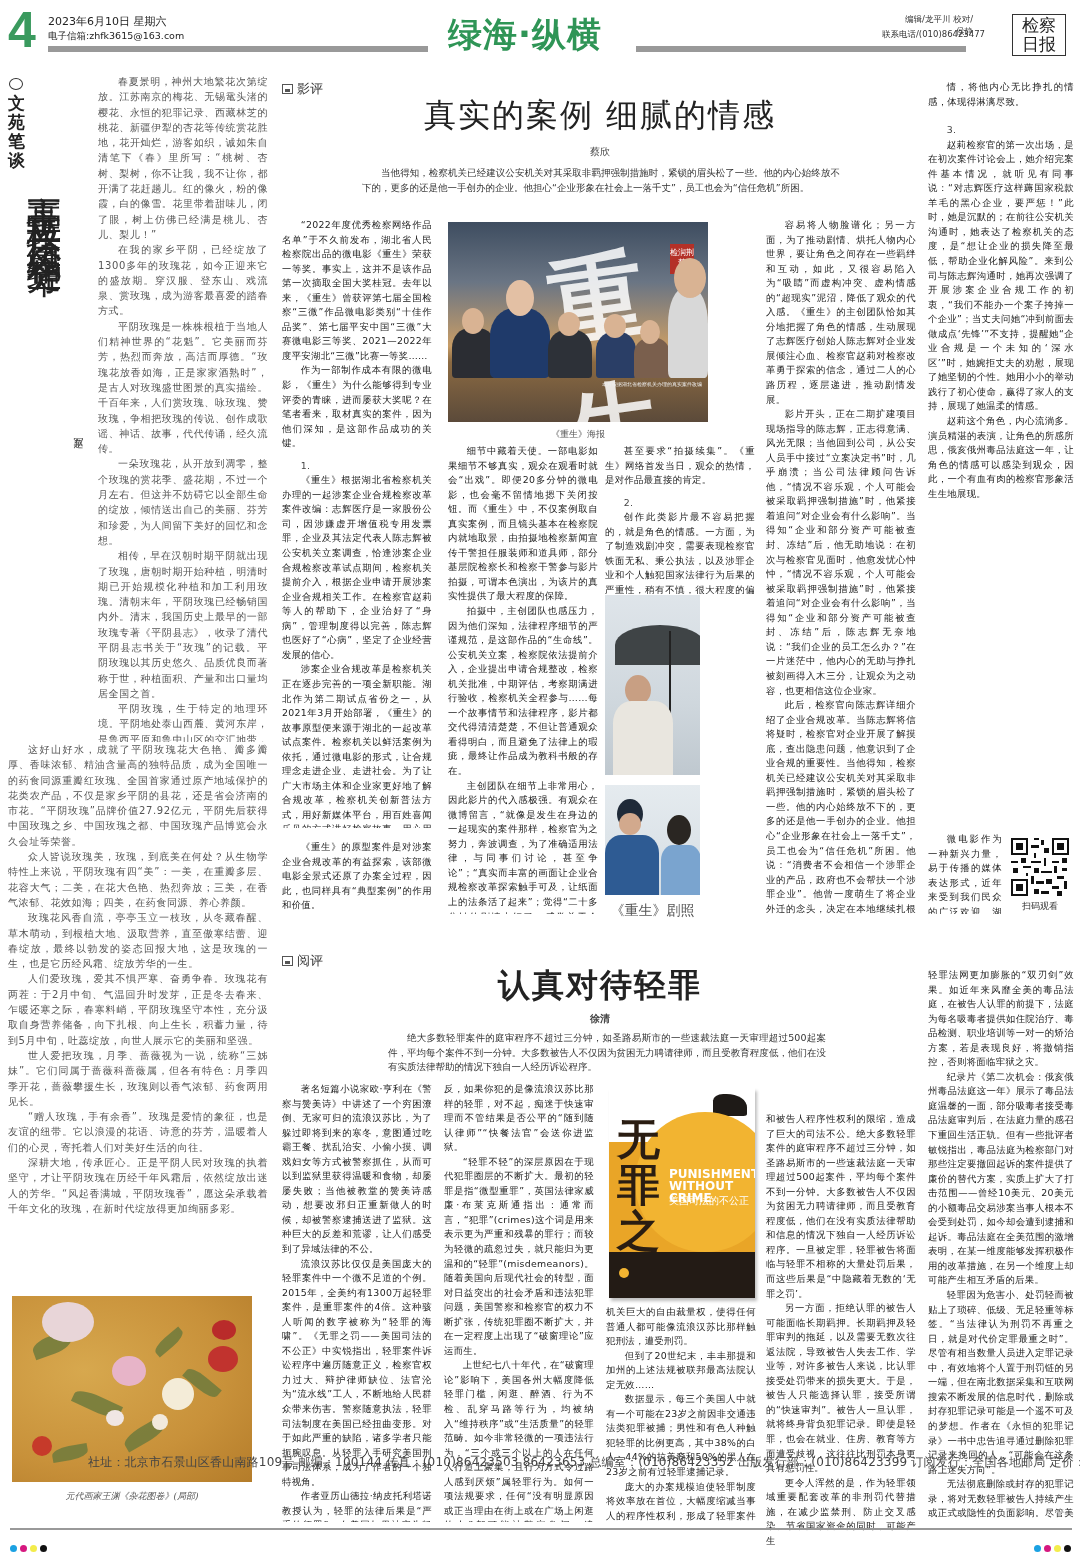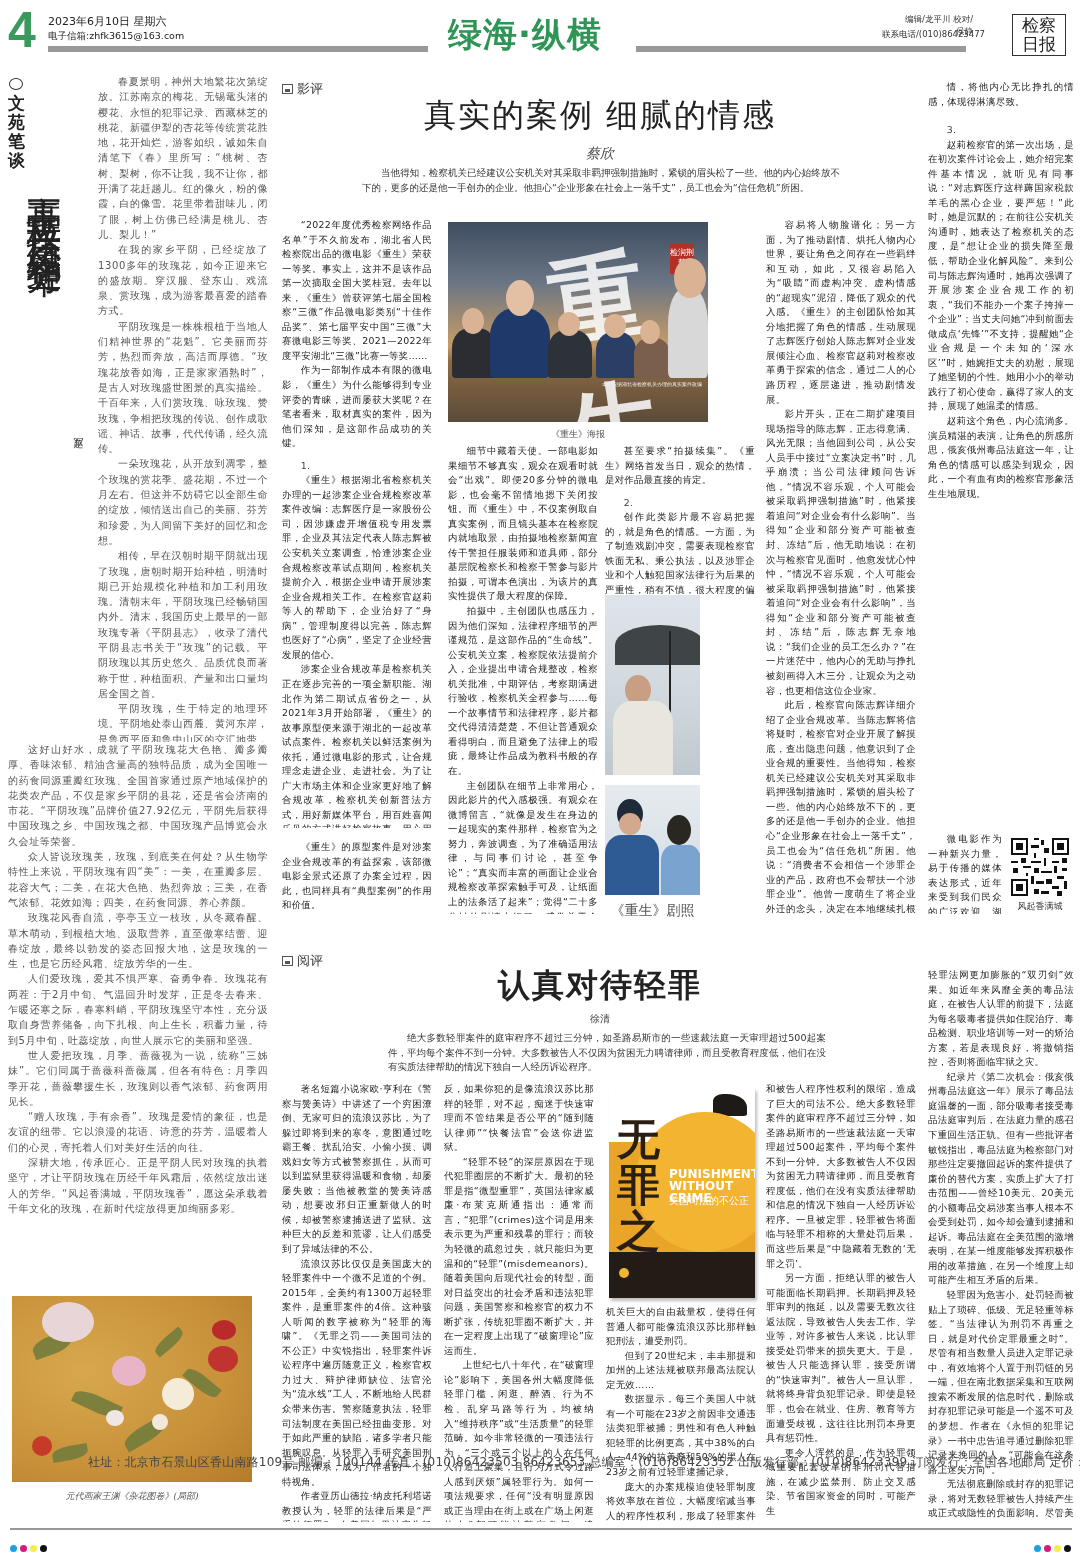--- a/index.html
+++ b/index.html
@@ -32,21 +32,21 @@
   .leaf { position: absolute; background: #6f7a3c; border-radius: 50% 0; opacity: .85; }
   .paint-caption { position: absolute; left: 12px; top: 1490px; width: 240px; text-align: center; font-size: 9px; color: #555; font-style: italic; font-family: "DejaVu Serif", serif; }
 
   
   .sec-tag { position: absolute; font-size: 13px; color: #333; }
   .sec-tag .ico { display:inline-block; width:11px; height:10px; border:1.5px solid #555; margin-right:4px; vertical-align:-1px; position: relative;}
   .sec-tag .ico:after { content:""; position:absolute; left:2px; bottom:1px; width:5px; height:3px; background:#555; }
 
   
   .a1-title { position: absolute; left: 280px; top: 94px; width: 640px; text-align: center; font-size: 32px; color: #222; letter-spacing: 2px; font-weight: normal; }
-  .a1-author { position: absolute; left: 280px; top: 145px; width: 640px; text-align: center; font-size: 14px; color: #444; font-style: italic; }
+  .a1-author { position: absolute; left: 280px; top: 145px; width: 640px; text-align: center; font-size: 10px; color: #444; }
   .a1-lead { position: absolute; left: 362px; top: 165px; width: 478px; font-size: 9.5px; line-height: 15px; color: #333; text-indent: 2em; text-align: justify; }
 
   .body-text { position: absolute; font-size: 9.4px; line-height: 14.55px; color: #222; text-align: justify; overflow: hidden; letter-spacing: 0.3px; }
   .body-text p { text-indent: 2em; }
   .body-text .num { text-indent: 2em; color: #444; margin-top: 8px; }
 
   .poster { position: absolute; left: 448px; top: 222px; width: 260px; height: 200px; overflow: hidden; background: linear-gradient(180deg, #3e4d60 0%, #6a7584 30%, #c79c66 62%, #8b6a42 70%, #5b4a3a 100%); }
   .poster-calli { position: absolute; left: 110px; top: 10px; font-family: "DejaVu Serif", serif; font-size: 96px; color: rgba(255,255,255,.85); font-weight: bold; transform: rotate(-8deg); }
   .poster-stamp { position: absolute; right: 14px; top: 22px; width: 24px; height: 30px; background: #b43027; color: #fff; font-size: 8px; line-height: 10px; text-align: center; padding-top: 4px; }
   .poster-people { position: absolute; left: 0; bottom: 44px; width: 100%; height: 96px; }
@@ -57,21 +57,21 @@
 
   .still1 { position: absolute; left: 605px; top: 595px; width: 95px; height: 180px; overflow: hidden; background: linear-gradient(180deg, #dfe5ea 0%, #cfd7dd 60%, #bfc8cf 100%); }
   .still2 { position: absolute; left: 605px; top: 785px; width: 95px; height: 110px; overflow: hidden; background: linear-gradient(180deg, #e5ebef 0%, #d5dde3 100%); }
   .still-caption { position: absolute; left: 605px; top: 902px; width: 95px; text-align: center; font-size: 14px; color: #555; }
 
   .qr { position: absolute; left: 1008px; top: 835px; width: 64px; height: 64px; background: #fff; }
   .qr-caption { position: absolute; left: 1000px; top: 900px; width: 80px; text-align: center; font-size: 9px; color: #333; }
 
   
   .a2-title { position: absolute; left: 280px; top: 964px; width: 640px; text-align: center; font-size: 32px; color: #222; letter-spacing: 2px; }
-  .a2-author { position: absolute; left: 280px; top: 1012px; width: 640px; text-align: center; font-size: 10px; color: #444; }
+  .a2-author { position: absolute; left: 280px; top: 1012px; width: 640px; text-align: center; font-size: 10px; color: #444; font-weight: bold; }
   .a2-lead { position: absolute; left: 388px; top: 1031px; width: 438px; font-size: 9.5px; line-height: 14.5px; color: #333; text-indent: 2em; text-align: justify; }
 
   .book { position: absolute; left: 609px; top: 1088px; width: 146px; height: 210px; background: #e9a527; overflow: hidden; box-shadow: 2px 3px 3px rgba(0,0,0,.25); }
   .book-top { position: absolute; left: 0; top: 0; width: 100%; height: 54px; background: #fff; }
   .book-circle { position: absolute; left: 26px; top: 24px; width: 140px; height: 140px; border-radius: 50%; background: #f2b431; }
   .book-cn { position: absolute; left: 8px; top: 28px; font-size: 43px; line-height: 46px; font-weight: bold; color: #2a1d12; width: 50px; font-family: "DejaVu Serif", serif; }
   .book-en { position: absolute; left: 60px; top: 80px; font-size: 12px; line-height: 12px; font-weight: bold; color: #fff; }
   .book-sub { position: absolute; left: 60px; top: 106px; font-size: 10px; color: #fff; }
   .book-bottom { position: absolute; left: 0; bottom: 0; width: 100%; height: 46px; background: #231b15; }
   .book-dot { position: absolute; left: 10px; top: 16px; width: 10px; height: 10px; border-radius: 50%; background: #f2b431; }
@@ -262,21 +262,21 @@
       <rect x="19" y="16" width="3" height="1"></rect>
         <rect x="22" y="18" width="1" height="3"></rect>
         <rect x="17" y="20" width="3" height="1"></rect>
         <rect x="10" y="21" width="2" height="2"></rect>
       <rect x="13" y="22" width="3" height="1"></rect>
         <rect x="19" y="22" width="2" height="2"></rect>
         <rect x="16" y="14" width="1" height="1"></rect>
         <rect x="7" y="15" width="1" height="1"></rect>
     </g>
   </svg>
-  <div class="qr-caption">风起香满城</div>
+  <div class="qr-caption">扫码观看</div>
 </div>
 
 <div>
   <div class="sec-tag" style="left:282px;top:952px">
     <span class="ico"></span><span>阅评</span>
   </div>
   <h1 class="a2-title">认真对待轻罪</h1>
   <div class="a2-author">徐清</div>
   <div class="a2-lead">绝大多数轻罪案件的庭审程序不超过三分钟，如圣路易斯市的一些速裁法庭一天审理超过500起案件，平均每个案件不到一分钟。大多数被告人不仅因为贫困无力聘请律师，而且受教育程度低，他们在没有实质法律帮助的情况下独自一人经历诉讼程序。</div>
 
@@ -302,21 +302,21 @@
         <div class="book-dot"></div>
       </div>
   </div>
 
   <div class="body-text" style="left:606px;top:1305px;width:150px;height:218px">
     <p style="text-indent:0">机关巨大的自由裁量权，使得任何普通人都可能像流浪汉苏比那样触犯刑法，遭受刑罚。</p>
     <p>但到了20世纪末，丰丰那提和加州的上述法规被联邦最高法院认定无效……</p>
     <p>数据显示，每三个美国人中就有一个可能在23岁之前因非交通违法类犯罪被捕；男性和有色人种触犯轻罪的比例更高，其中38%的白人、44%的拉美裔和50%的黑人在23岁之前有过轻罪逮捕记录。</p>
     <p>庞大的办案规模迫使轻罪制度将效率放在首位，大幅度缩减当事人的程序性权利，形成了轻罪案件独特的快速审案、长期拖延现象。一方面，轻罪诉讼程序的简化</p>
   </div>
-  <div class="body-text" style="left:766px;top:1082px;width:150px;height:440px">
+  <div class="body-text" style="left:766px;top:1112px;width:150px;height:440px">
     <p style="text-indent:0">和被告人程序性权利的限缩，造成了巨大的司法不公。绝大多数轻罪案件的庭审程序不超过三分钟，如圣路易斯市的一些速裁法庭一天审理超过500起案件，平均每个案件不到一分钟。大多数被告人不仅因为贫困无力聘请律师，而且受教育程度低，他们在没有实质法律帮助和信息的情况下独自一人经历诉讼程序。一旦被定罪，轻罪被告将面临与轻罪不相称的大量处罚后果，而这些后果是“中隐藏着无数的‘无罪之罚’。</p>
     <p>另一方面，拒绝认罪的被告人可能面临长期羁押。长期羁押及轻罪审判的拖延，以及需要无数次往返法院，导致被告人失去工作、学业等，对许多被告人来说，比认罪接受处罚带来的损失更大。于是，被告人只能选择认罪，接受所谓的“快速审判”。被告人一旦认罪，就将终身背负犯罪记录。即使是轻罪，也会在就业、住房、教育等方面遭受歧视，这往往比刑罚本身更具有惩罚性。</p>
     <p>更令人浑然的是，作为轻罪领域重要配套改革的非刑罚代替措施，在减少监禁刑、防止交叉感染、节省国家资金的同时，可能产生</p>
   </div>
   <div class="body-text" style="left:928px;top:968px;width:146px;height:554px">
     <p style="text-indent:0">轻罪法网更加膨胀的“双刃剑”效果。如近年来风靡全美的毒品法庭，在被告人认罪的前提下，法庭为每名吸毒者提供如住院治疗、毒品检测、职业培训等一对一的矫治方案，若是表现良好，将撤销指控，否则将面临牢狱之灾。</p>
     <p>纪录片《第二次机会：俄亥俄州毒品法庭这一年》展示了毒品法庭温馨的一面，部分吸毒者接受毒品法庭审判后，在法庭力量的感召下重回生活正轨。但有一些批评者敏锐指出，毒品法庭为检察部门对那些注定要撤回起诉的案件提供了廉价的替代方案，实质上扩大了打击范围——曾经10美元、20美元的小额毒品交易涉案当事人根本不会受到处罚，如今却会遭到逮捕和起诉。毒品法庭在全美范围的激增表明，在某一维度能够发挥积极作用的改革措施，在另一个维度上却可能产生相互矛盾的后果。</p>
     <p>轻罪因为危害小、处罚轻而被贴上了琐碎、低级、无足轻重等标签。“当法律认为刑罚不再重之日，就是对代价定罪最重之时”。尽管有相当数量人员进入定罪记录中，有效地将个人置于刑罚链的另一端，但在南北数据采集和互联网搜索不断发展的信息时代，删除或封存犯罪记录可能是一个遥不可及的梦想。作者在《永恒的犯罪记录》一书中忠告追寻通过删除犯罪记录来挽回的人，“可能会在这条路上迷失方向”。</p>
     <p>无法彻底删除或封存的犯罪记录，将对无数轻罪被告人持续产生或正式或隐性的负面影响。尽管美国的司法体制与刑法结构与我国存在较大差异，但美国轻罪治理实践和得失仍然可以给我们启示。如何避免轻罪范围泛化，如何认真对待轻罪，是轻罪治理时代值得研究的课题。</p>
   </div>

